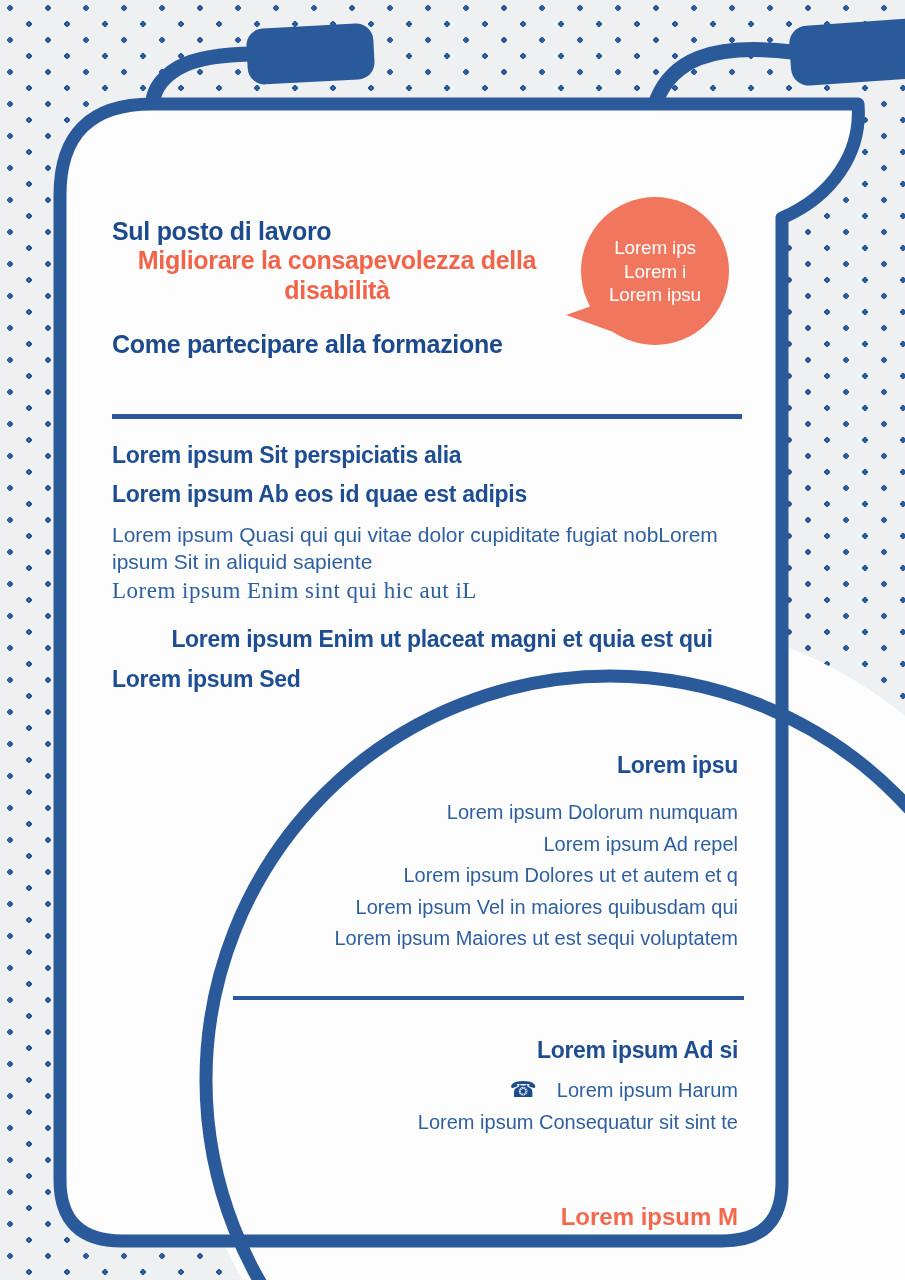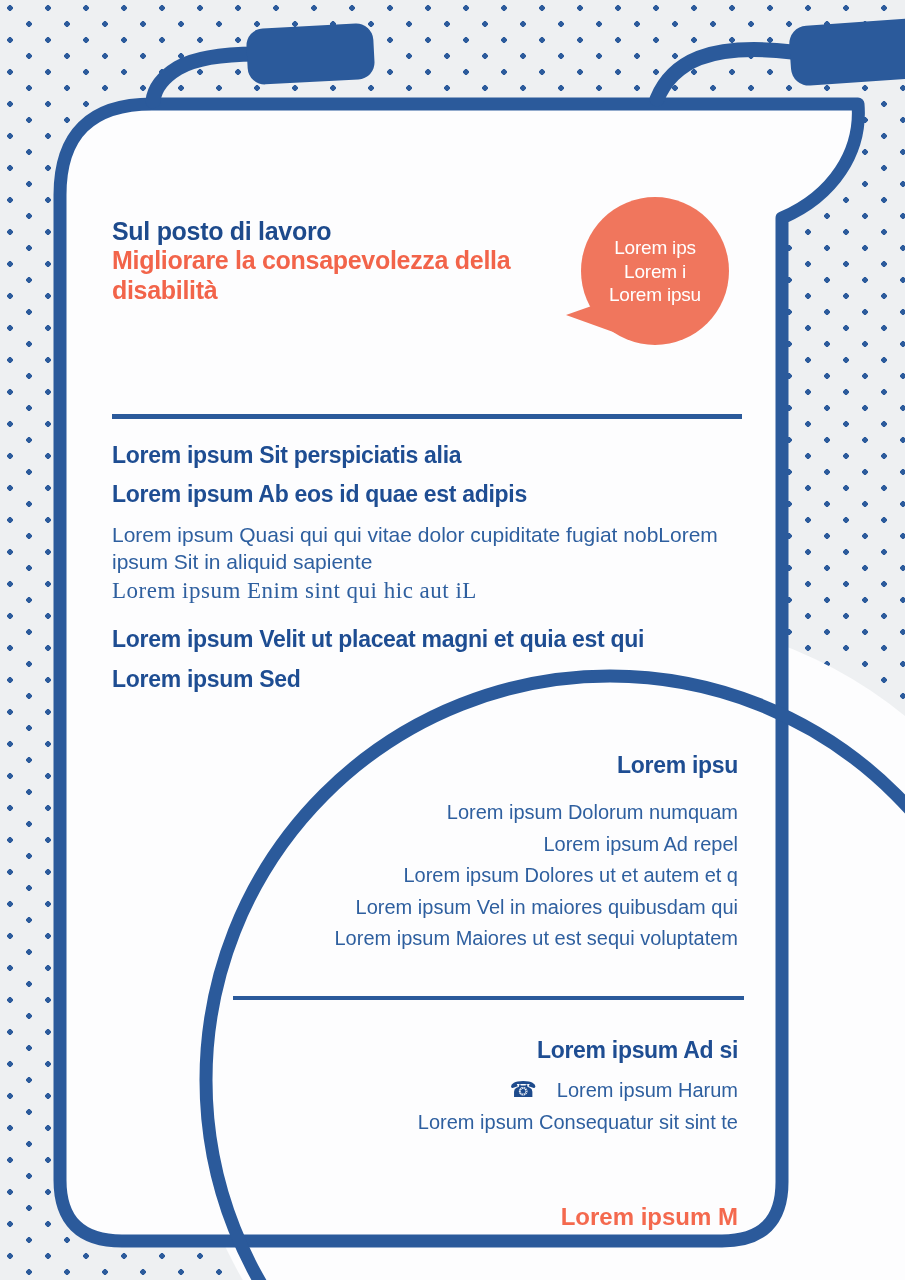--- a/index.html
+++ b/index.html
@@ -12,21 +12,21 @@
     background-image:
       radial-gradient(circle, #2c5b9c 2.6px, rgba(44,91,156,0) 3px),
       radial-gradient(circle, #2c5b9c 2.6px, rgba(44,91,156,0) 3px);
     background-size:38px 32px, 38px 32px;
     background-position:10px 8px, 29px 24px;
   }
   .deco{position:absolute;left:0;top:0;z-index:1;}
   .content{position:absolute;left:0;top:0;width:905px;height:900px;z-index:3;}
   .abs{position:absolute;}
   .t-title{font-size:25px;font-weight:bold;color:#1d4a8c;line-height:30px;letter-spacing:-0.3px;}
-  .t-orange{color:#f2644a;}
+  .t-orange{color:#f2644a;text-align:center;}
   .t-h{font-size:23px;font-weight:bold;color:#1e4d92;letter-spacing:-0.3px;}
   .t-body{font-size:21px;color:#2e5f9f;line-height:27px;}
   .t-hand{font-size:23px;color:#2e5f9f;font-family:cursive;letter-spacing:0.5px;}
   .t-list{font-size:20px;color:#2e5f9f;line-height:31.5px;text-align:right;}
   .divider{background:#2b5a9b;}
   .bubble-text{
     width:160px;text-align:center;color:#ffffff;
     font-size:19px;font-weight:normal;line-height:23.5px;letter-spacing:-0.2px;
   }
   .right-align{text-align:right;}
@@ -56,34 +56,35 @@
     <path d="M 566 315 L 620 296 L 641 342 Z" fill="#f0765d"></path>
     <circle cx="655" cy="271" r="74" fill="#f0765d"></circle>
 
     <circle cx="610" cy="1080" r="404" fill="none" stroke="#2b5a9b" stroke-width="13"></circle>
   </svg>
 
   <div class="content">
 
     <div class="abs t-title" style="left:112px;top:216px;width:470px;">Sul posto di lavoro</div>
     <div class="abs t-title t-orange" style="left:112px;top:245px;width:450px;">Migliorare la consapevolezza della disabilità</div>
+    <div class="abs t-title" style="left:112px;top:329px;width:500px;">Come partecipare alla formazione</div>
 
     <div class="abs bubble-text" style="left:575px;top:236px;">
       <div>Lorem ips</div>
       <div>Lorem i</div>
       <div>Lorem ipsu</div>
     </div>
 
     <div class="abs divider" style="left:112px;top:414px;width:630px;height:5px;"></div>
 
     <div class="abs t-h" style="left:112px;top:442px;width:640px;">Lorem ipsum Sit perspiciatis alia</div>
     <div class="abs t-h" style="left:112px;top:481px;width:640px;">Lorem ipsum Ab eos id quae est adipis</div>
     <div class="abs t-body" style="left:112px;top:521px;width:610px;">Lorem ipsum Quasi qui qui vitae dolor cupiditate fugiat nobLorem ipsum Sit in aliquid sapiente</div>
     <div class="abs t-hand" style="left:112px;top:578px;width:640px;">Lorem ipsum Enim sint qui hic aut iL</div>
-    <div class="abs t-h t-orange" style="left:112px;top:626px;width:660px;">Lorem ipsum Velit ut placeat magni et quia est qui</div>
+    <div class="abs t-h t-orange" style="left:112px;top:626px;width:660px;">Lorem ipsum Enim ut placeat magni et quia est qui</div>
     <div class="abs t-h" style="left:112px;top:666px;width:400px;">Lorem ipsum Sed</div>
 
     <div class="abs t-h right-align" style="right:167px;top:752px;width:400px;">Lorem ipsu</div>
     <div class="abs t-list" style="right:167px;top:797px;width:520px;">
       <div>Lorem ipsum Dolorum numquam</div>
       <div>Lorem ipsum Ad repel</div>
       <div>Lorem ipsum Dolores ut et autem et q</div>
       <div>Lorem ipsum Vel in maiores quibusdam qui</div>
       <div>Lorem ipsum Maiores ut est sequi voluptatem</div>
     </div>

